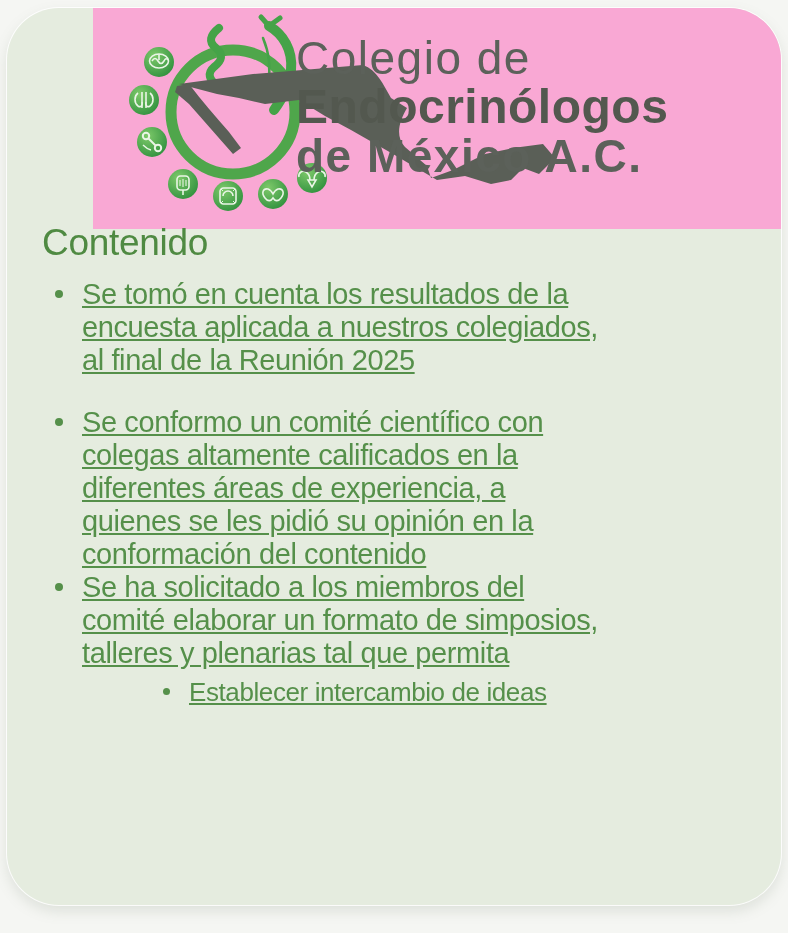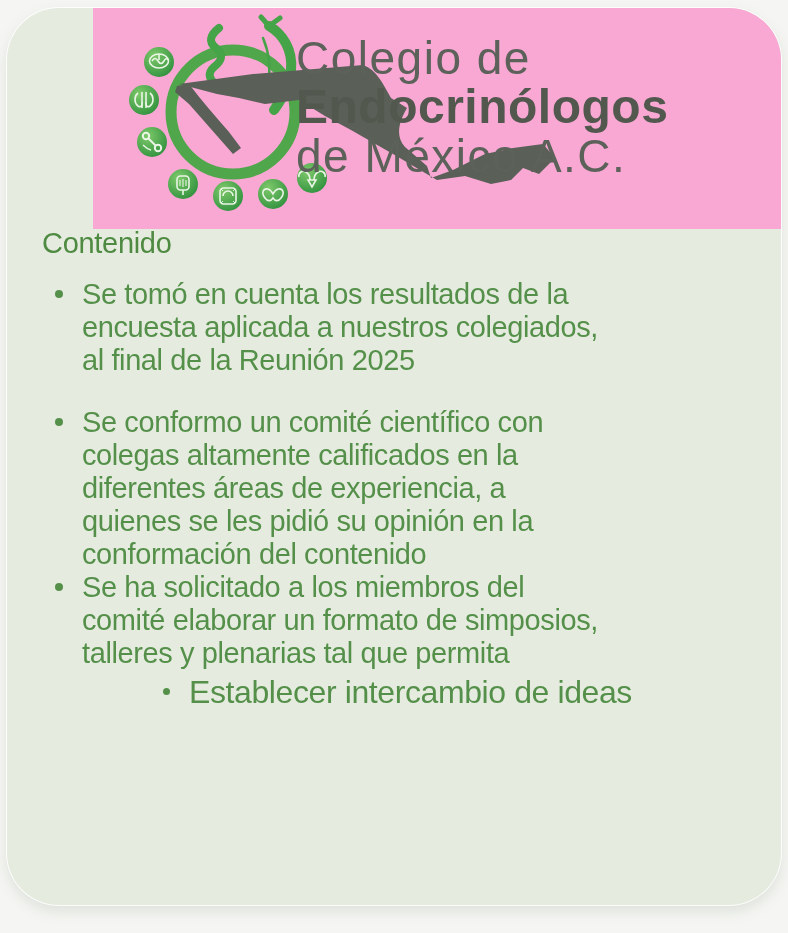--- a/index.html
+++ b/index.html
@@ -23,50 +23,50 @@
     left:86px;top:0;width:700px;height:221px;
     background:#f9a8d4;
   }
   .logo-graphic{position:absolute;left:0;top:0;}
   .logo-text{
     position:absolute;left:203px;top:26px;
     color:#5c615a;
   }
   .logo-line1{font-size:46px;letter-spacing:1.5px;line-height:48px;font-weight:400;}
   .logo-line2{font-size:48px;letter-spacing:.5px;line-height:50px;font-weight:700;color:#53584f;}
-  .logo-line3{font-size:46px;letter-spacing:1.5px;line-height:48px;font-weight:400;}
+  .logo-line3{font-size:46px;letter-spacing:1.5px;line-height:48px;font-weight:700;}
   .content{
     position:absolute;
     left:35px;top:218px;width:680px;
     color:#55904a;
   }
   .content h2{
-    font-size:29px;font-weight:400;color:#4f8a42;
+    font-size:37px;font-weight:400;color:#4f8a42;
     margin:0 0 18px 0;line-height:34px;letter-spacing:-0.3px;
   }
   .content h2.second{margin-top:13px;margin-bottom:23px;}
   ul.main{list-style:none;margin:0;padding:0;}
   ul.main > li{
     position:relative;
     padding-left:40px;
     font-size:29px;line-height:33px;letter-spacing:-0.4px;
     margin-bottom:29px;
   }
   ul.main > li:last-child{margin-bottom:0;}
   ul.main > li > .dot{
     position:absolute;left:13px;top:12px;
     width:8px;height:8px;border-radius:50%;
     background:#55904a;
   }
-  .btext{white-space:pre-line;display:block;}
+  .btext{white-space:pre-line;display:block;text-decoration:underline;}
   ul.sub{list-style:none;margin:7px 0 0 75px;padding:0;}
   ul.sub > li{
     position:relative;
     padding-left:32px;
-    font-size:32px;line-height:31px;letter-spacing:-0.4px;
+    font-size:26px;line-height:31px;letter-spacing:-0.4px;
     margin-bottom:13px;
   }
   ul.sub > li > .dot{
     position:absolute;left:6px;top:11px;
     width:7px;height:7px;border-radius:50%;
     background:#55904a;
   }
 </style>
 </head>
 <body>

